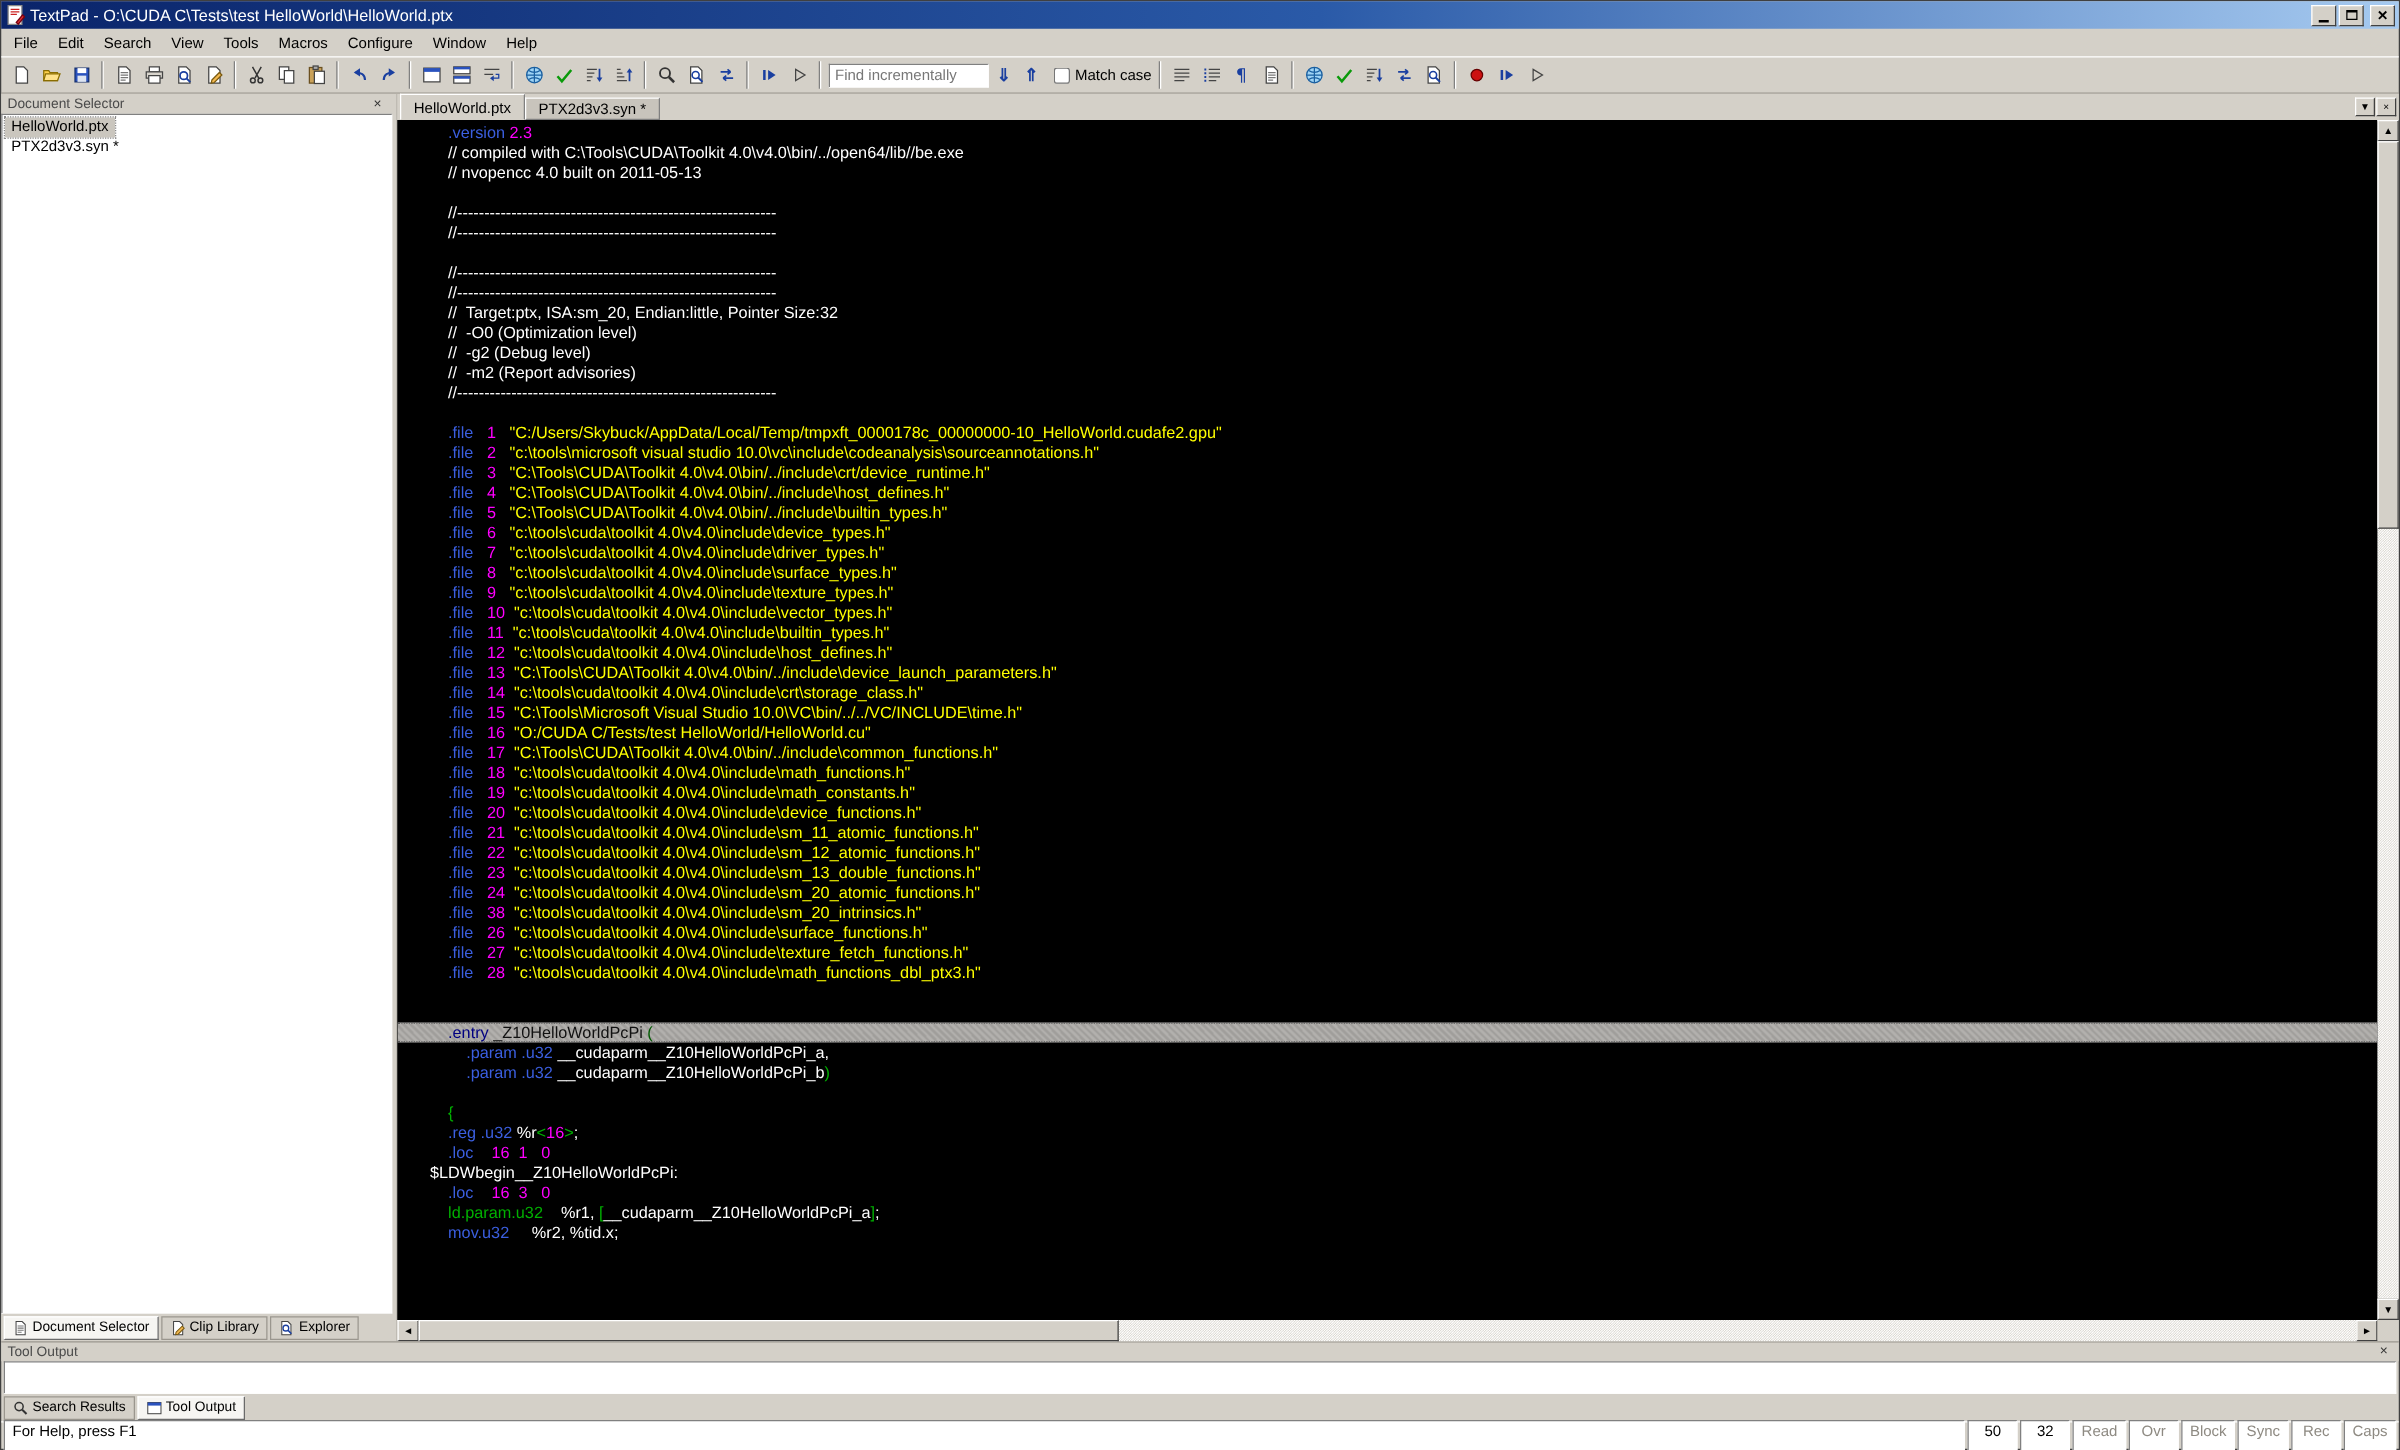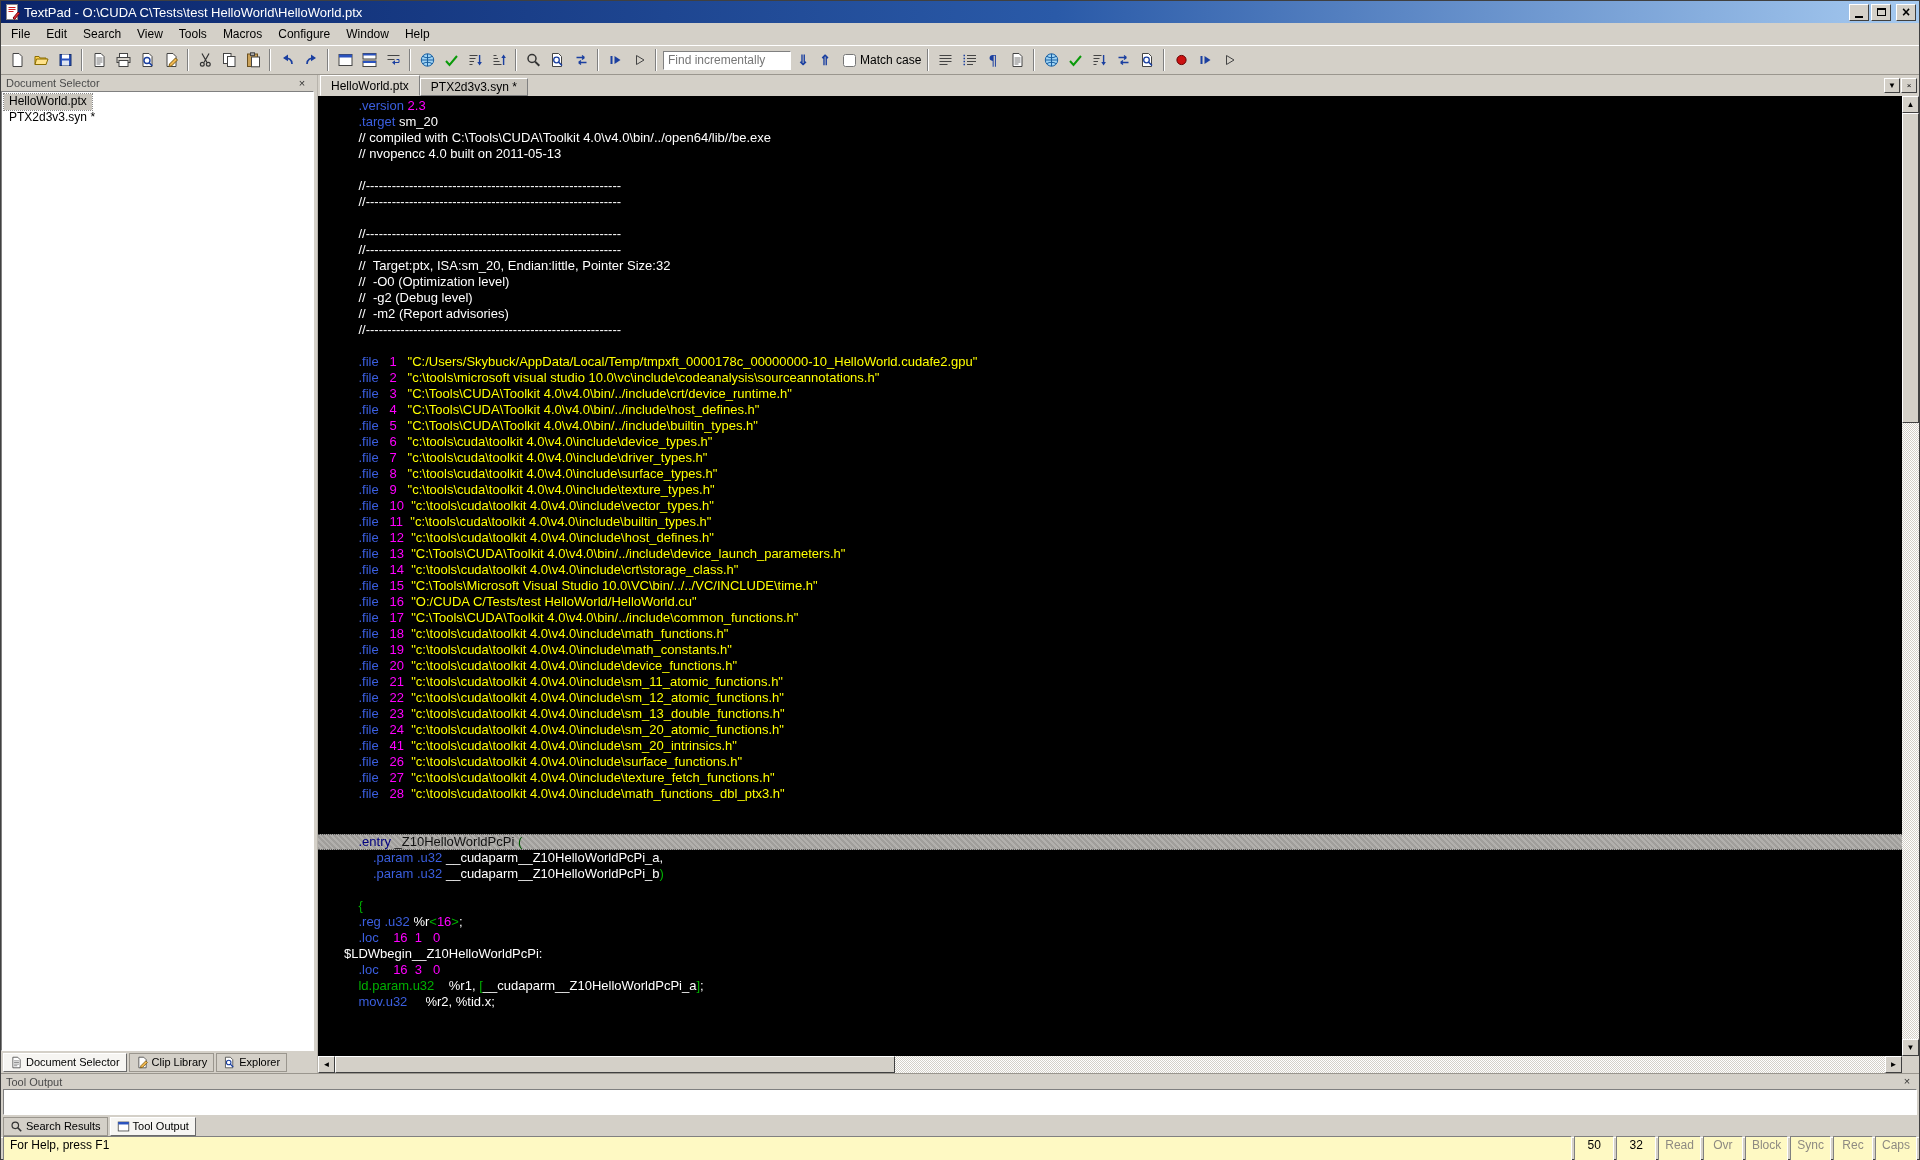--- a/index.html
+++ b/index.html
@@ -73,21 +73,21 @@
   .h-thumb{position:absolute;left:0;top:0;height:17px;width:560px;background:#d4d0c8;border:1px solid;border-color:#fff #404040 #404040 #fff}
   .corner{width:17px;flex:0 0 17px;background:#d4d0c8}
 
   
   .tool-header{height:16px;flex:0 0 16px;display:flex;align-items:center;font-size:11px;color:#4a4a4a;padding:0 5px;background:#d4d0c8;border-top:1px solid #9a968e}
   .tool-content{height:26px;flex:0 0 26px;margin:0 2px;background:#fff;border:1px solid;border-color:#808080 #fff #fff #808080}
   .tool-tabs{height:22px;flex:0 0 22px;display:flex;align-items:center;gap:2px;padding:1px 2px}
 
   
   .statusbar{height:22px;flex:0 0 22px;display:flex;align-items:center;gap:2px;padding:2px;border-top:1px solid #fff}
-  .status-cell{height:26px;line-height:15px;font-size:12px;padding:1px 6px;border:1px solid;border-color:#808080 #fff #fff #808080;background:#fef9c3;white-space:nowrap}
+  .status-cell{height:26px;line-height:15px;font-size:12px;padding:1px 6px;border:1px solid;border-color:#808080 #fff #fff #808080;background:#ffffff;white-space:nowrap}
   .status-help{flex:1}
   .status-cell.small{min-width:40px;text-align:center}
   .status-cell.dim{color:#8e8a82}
   button{font-family:"Liberation Sans",sans-serif;cursor:default}
 </style>
 </head>
 <body>
 
 <div class="window">
 
@@ -419,21 +419,20 @@
             <span class="etab">PTX2d3v3.syn *</span>
           </span>
         <span class="etab-btns">
           <button class="mini-btn">▼</button>
           <button class="mini-btn">×</button>
         </span>
       </div>
       <div class="editor-wrap">
         <div class="code">
             <div class="cl"><span class="tk-p">    </span><span class="tk-k">.version</span><span class="tk-p"> </span><span class="tk-n">2.3</span></div>
-            <div class="cl"><span class="tk-p">    </span><span class="tk-k">.target</span><span class="tk-p"> sm_20</span></div>
             <div class="cl"><span class="tk-p">    // compiled with C:\Tools\CUDA\Toolkit 4.0\v4.0\bin/../open64/lib//be.exe</span></div>
             <div class="cl"><span class="tk-p">    // nvopencc 4.0 built on 2011-05-13</span></div>
             <div class="cl"></div>
             <div class="cl"><span class="tk-p">    //-----------------------------------------------------------</span></div>
             <div class="cl"><span class="tk-p">    //-----------------------------------------------------------</span></div>
             <div class="cl"></div>
             <div class="cl"><span class="tk-p">    //-----------------------------------------------------------</span></div>
             <div class="cl"><span class="tk-p">    //-----------------------------------------------------------</span></div>
             <div class="cl"><span class="tk-p">    //  Target:ptx, ISA:sm_20, Endian:little, Pointer Size:32</span></div>
             <div class="cl"><span class="tk-p">    //  -O0 (Optimization level)</span></div>
@@ -458,21 +457,21 @@
             <div class="cl"><span class="tk-p">    </span><span class="tk-k">.file</span><span class="tk-p">   </span><span class="tk-n">15</span><span class="tk-p">  </span><span class="tk-y">"C:\Tools\Microsoft Visual Studio 10.0\VC\bin/../../VC/INCLUDE\time.h"</span></div>
             <div class="cl"><span class="tk-p">    </span><span class="tk-k">.file</span><span class="tk-p">   </span><span class="tk-n">16</span><span class="tk-p">  </span><span class="tk-y">"O:/CUDA C/Tests/test HelloWorld/HelloWorld.cu"</span></div>
             <div class="cl"><span class="tk-p">    </span><span class="tk-k">.file</span><span class="tk-p">   </span><span class="tk-n">17</span><span class="tk-p">  </span><span class="tk-y">"C:\Tools\CUDA\Toolkit 4.0\v4.0\bin/../include\common_functions.h"</span></div>
             <div class="cl"><span class="tk-p">    </span><span class="tk-k">.file</span><span class="tk-p">   </span><span class="tk-n">18</span><span class="tk-p">  </span><span class="tk-y">"c:\tools\cuda\toolkit 4.0\v4.0\include\math_functions.h"</span></div>
             <div class="cl"><span class="tk-p">    </span><span class="tk-k">.file</span><span class="tk-p">   </span><span class="tk-n">19</span><span class="tk-p">  </span><span class="tk-y">"c:\tools\cuda\toolkit 4.0\v4.0\include\math_constants.h"</span></div>
             <div class="cl"><span class="tk-p">    </span><span class="tk-k">.file</span><span class="tk-p">   </span><span class="tk-n">20</span><span class="tk-p">  </span><span class="tk-y">"c:\tools\cuda\toolkit 4.0\v4.0\include\device_functions.h"</span></div>
             <div class="cl"><span class="tk-p">    </span><span class="tk-k">.file</span><span class="tk-p">   </span><span class="tk-n">21</span><span class="tk-p">  </span><span class="tk-y">"c:\tools\cuda\toolkit 4.0\v4.0\include\sm_11_atomic_functions.h"</span></div>
             <div class="cl"><span class="tk-p">    </span><span class="tk-k">.file</span><span class="tk-p">   </span><span class="tk-n">22</span><span class="tk-p">  </span><span class="tk-y">"c:\tools\cuda\toolkit 4.0\v4.0\include\sm_12_atomic_functions.h"</span></div>
             <div class="cl"><span class="tk-p">    </span><span class="tk-k">.file</span><span class="tk-p">   </span><span class="tk-n">23</span><span class="tk-p">  </span><span class="tk-y">"c:\tools\cuda\toolkit 4.0\v4.0\include\sm_13_double_functions.h"</span></div>
             <div class="cl"><span class="tk-p">    </span><span class="tk-k">.file</span><span class="tk-p">   </span><span class="tk-n">24</span><span class="tk-p">  </span><span class="tk-y">"c:\tools\cuda\toolkit 4.0\v4.0\include\sm_20_atomic_functions.h"</span></div>
-            <div class="cl"><span class="tk-p">    </span><span class="tk-k">.file</span><span class="tk-p">   </span><span class="tk-n">41</span><span class="tk-p">  </span><span class="tk-y">"c:\tools\cuda\toolkit 4.0\v4.0\include\sm_20_intrinsics.h"</span></div>
+            <div class="cl"><span class="tk-p">    </span><span class="tk-k">.file</span><span class="tk-p">   </span><span class="tk-n">38</span><span class="tk-p">  </span><span class="tk-y">"c:\tools\cuda\toolkit 4.0\v4.0\include\sm_20_intrinsics.h"</span></div>
             <div class="cl"><span class="tk-p">    </span><span class="tk-k">.file</span><span class="tk-p">   </span><span class="tk-n">26</span><span class="tk-p">  </span><span class="tk-y">"c:\tools\cuda\toolkit 4.0\v4.0\include\surface_functions.h"</span></div>
             <div class="cl"><span class="tk-p">    </span><span class="tk-k">.file</span><span class="tk-p">   </span><span class="tk-n">27</span><span class="tk-p">  </span><span class="tk-y">"c:\tools\cuda\toolkit 4.0\v4.0\include\texture_fetch_functions.h"</span></div>
             <div class="cl"><span class="tk-p">    </span><span class="tk-k">.file</span><span class="tk-p">   </span><span class="tk-n">28</span><span class="tk-p">  </span><span class="tk-y">"c:\tools\cuda\toolkit 4.0\v4.0\include\math_functions_dbl_ptx3.h"</span></div>
             <div class="cl"></div>
             <div class="cl"></div>
             <div class="cl sel"><span class="tk-p">    </span><span class="tk-k">.entry</span><span class="tk-p"> _Z10HelloWorldPcPi </span><span class="tk-g">(</span></div>
             <div class="cl"><span class="tk-p">        </span><span class="tk-k">.param</span><span class="tk-p"> </span><span class="tk-k">.u32</span><span class="tk-p"> __cudaparm__Z10HelloWorldPcPi_a,</span></div>
             <div class="cl"><span class="tk-p">        </span><span class="tk-k">.param</span><span class="tk-p"> </span><span class="tk-k">.u32</span><span class="tk-p"> __cudaparm__Z10HelloWorldPcPi_b</span><span class="tk-g">)</span></div>
             <div class="cl"></div>
             <div class="cl"><span class="tk-p">    </span><span class="tk-g">{</span></div>

